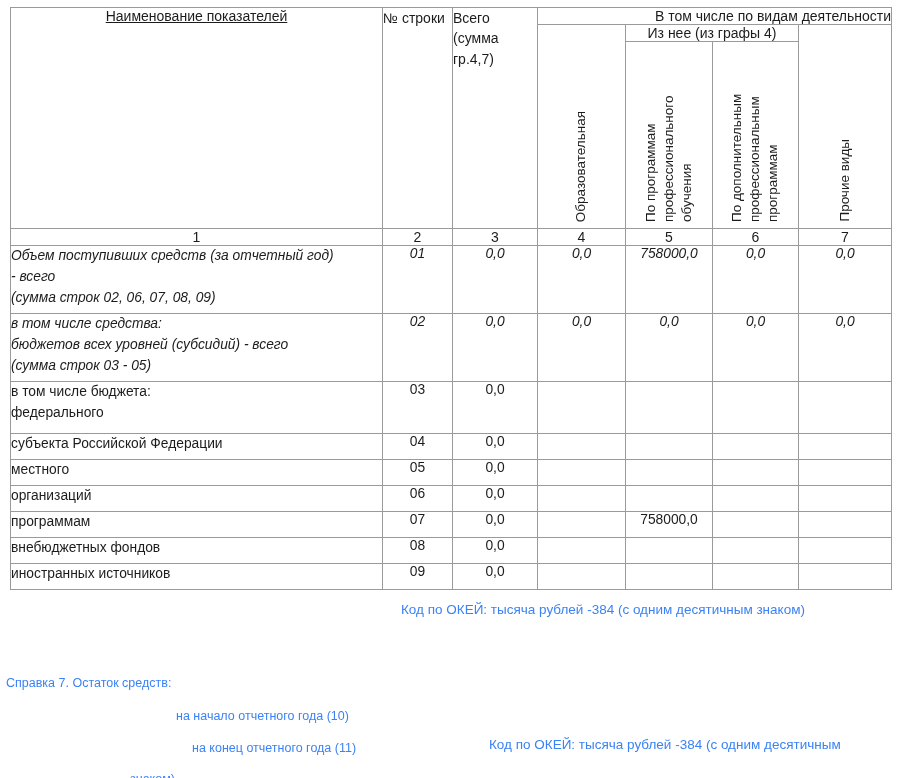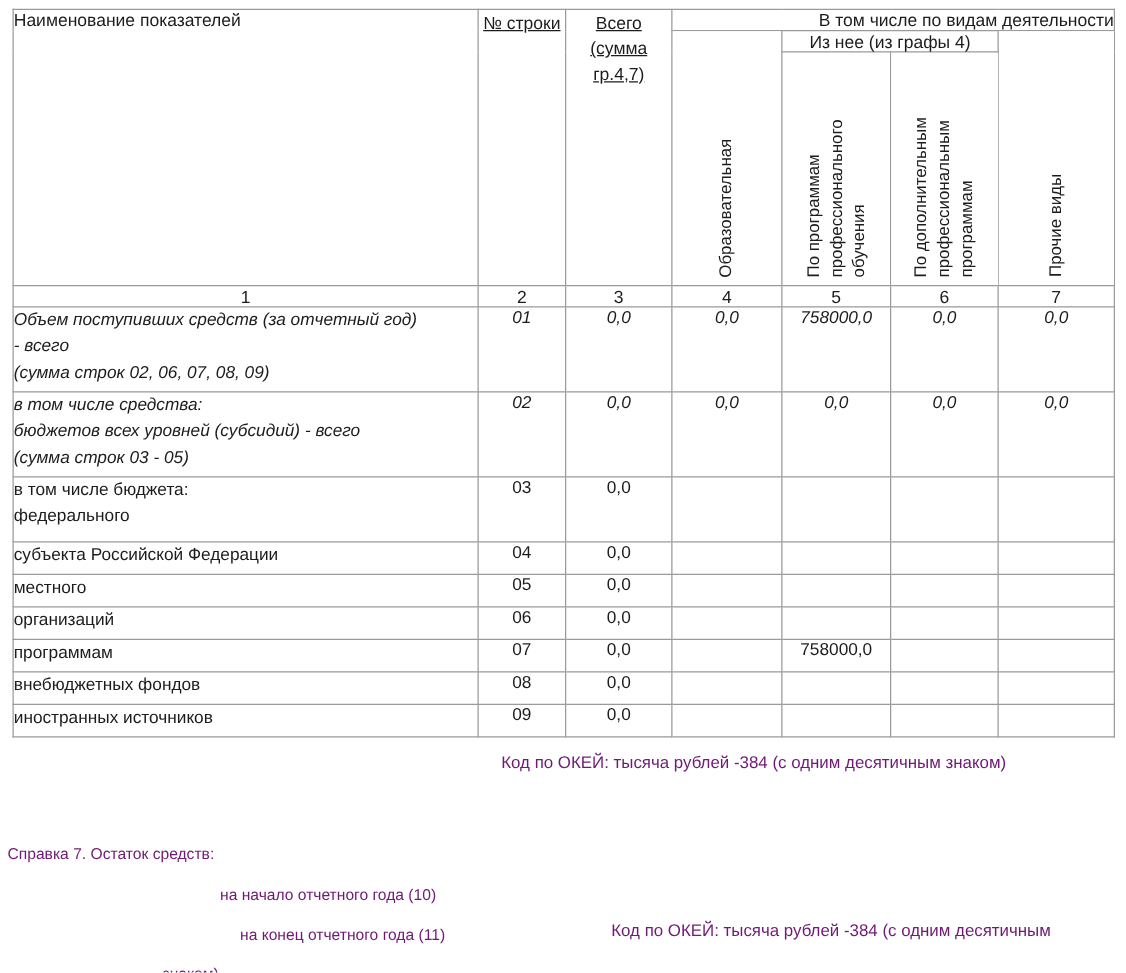--- a/index.html
+++ b/index.html
@@ -37,32 +37,32 @@
   
   .cw1 { width: 372px; }
   .cw2 { width: 70px; }
   .cw3 { width: 85px; }
   .cw4 { width: 88px; }
   .cw5 { width: 87px; }
   .cw6 { width: 86px; }
   .cw7 { width: 93px; }
 
   .hd-main {
-    text-align: left;
+    text-align: center;
     vertical-align: top;
     padding-top: 7px;
     font-size: 14px;
+    text-decoration: underline;
   }
   .hd-left {
-    text-align: center;
+    text-align: left;
     vertical-align: top;
     padding: 7px 0 0 8px;
     font-size: 14px;
     line-height: 1.45;
-    text-decoration: underline;
   }
   .hd-span {
     text-align: center;
     vertical-align: top;
     padding: 4px 0 4px 0;
     font-size: 14px;
   }
   .hd-span-left {
     text-align: right;
     padding-left: 10px;
@@ -119,21 +119,21 @@
     font-size: 13.8px;
   }
   .val.mid { vertical-align: middle; padding-bottom: 3px; padding-top: 3px; }
   .rowtall { height: 68px; font-style: italic; }
   .rowshort { height: 26px; }
 
   
   .free-text {
     position: absolute;
     font-size: 13.5px;
-    color: #701a75;
+    color: #3b82f6;
     white-space: nowrap;
   }
   #okei-note-1 { left: 401px; top: 602px; }
   #spravka-title { left: 6px; top: 676px; font-size: 12.5px; }
   #spravka-line-1 { left: 176px; top: 709px; font-size: 12.5px; }
   #spravka-line-2 { left: 192px; top: 741px; font-size: 12.5px; }
   #okei-note-2 { left: 489px; top: 737px; }
   #okei-note-2b { left: 130px; top: 761px; font-size: 12.5px; margin-top: 11px; }
 </style>
 </head>

